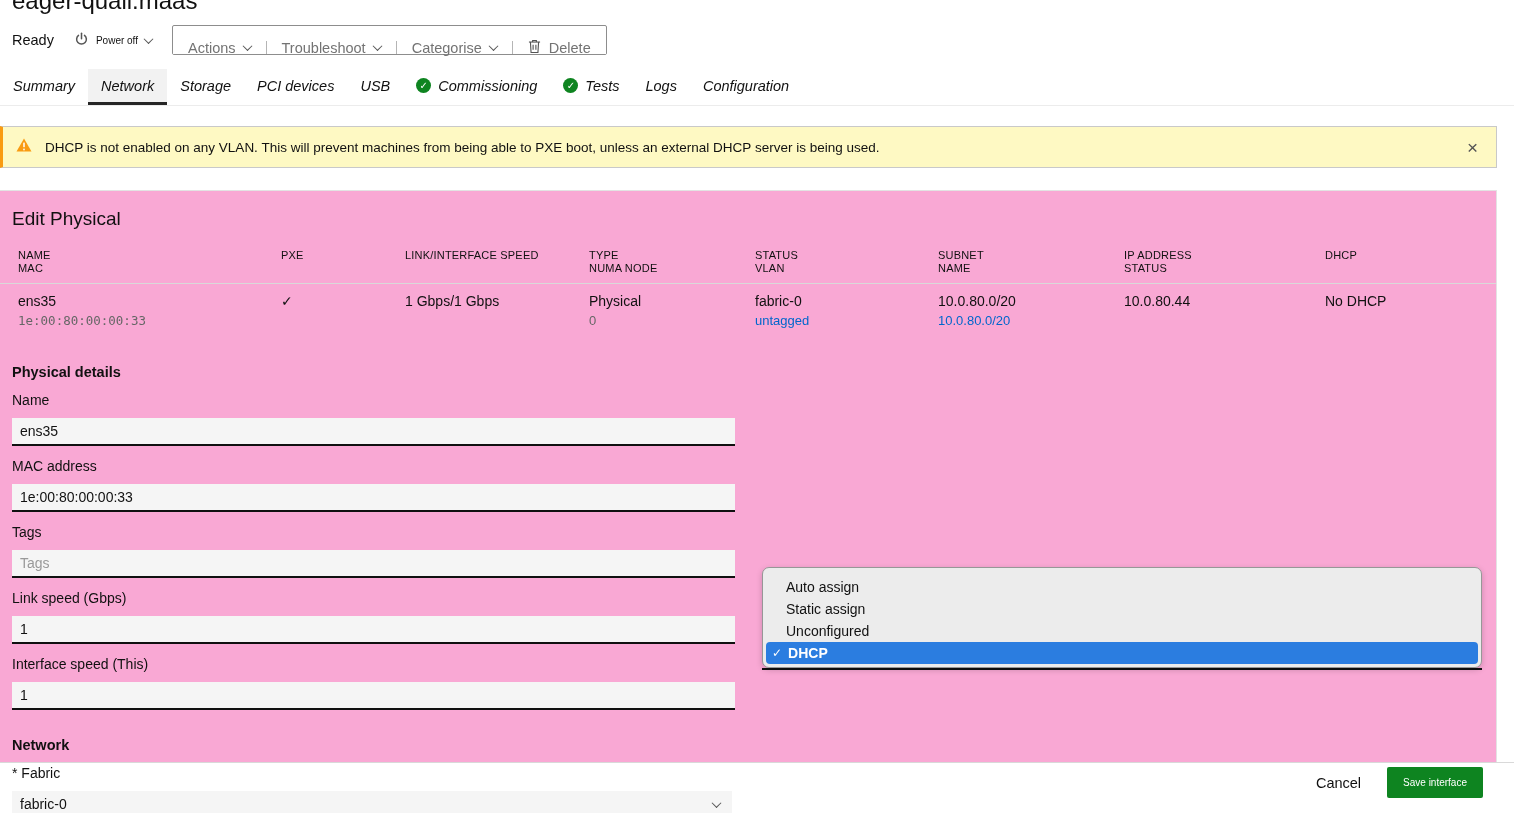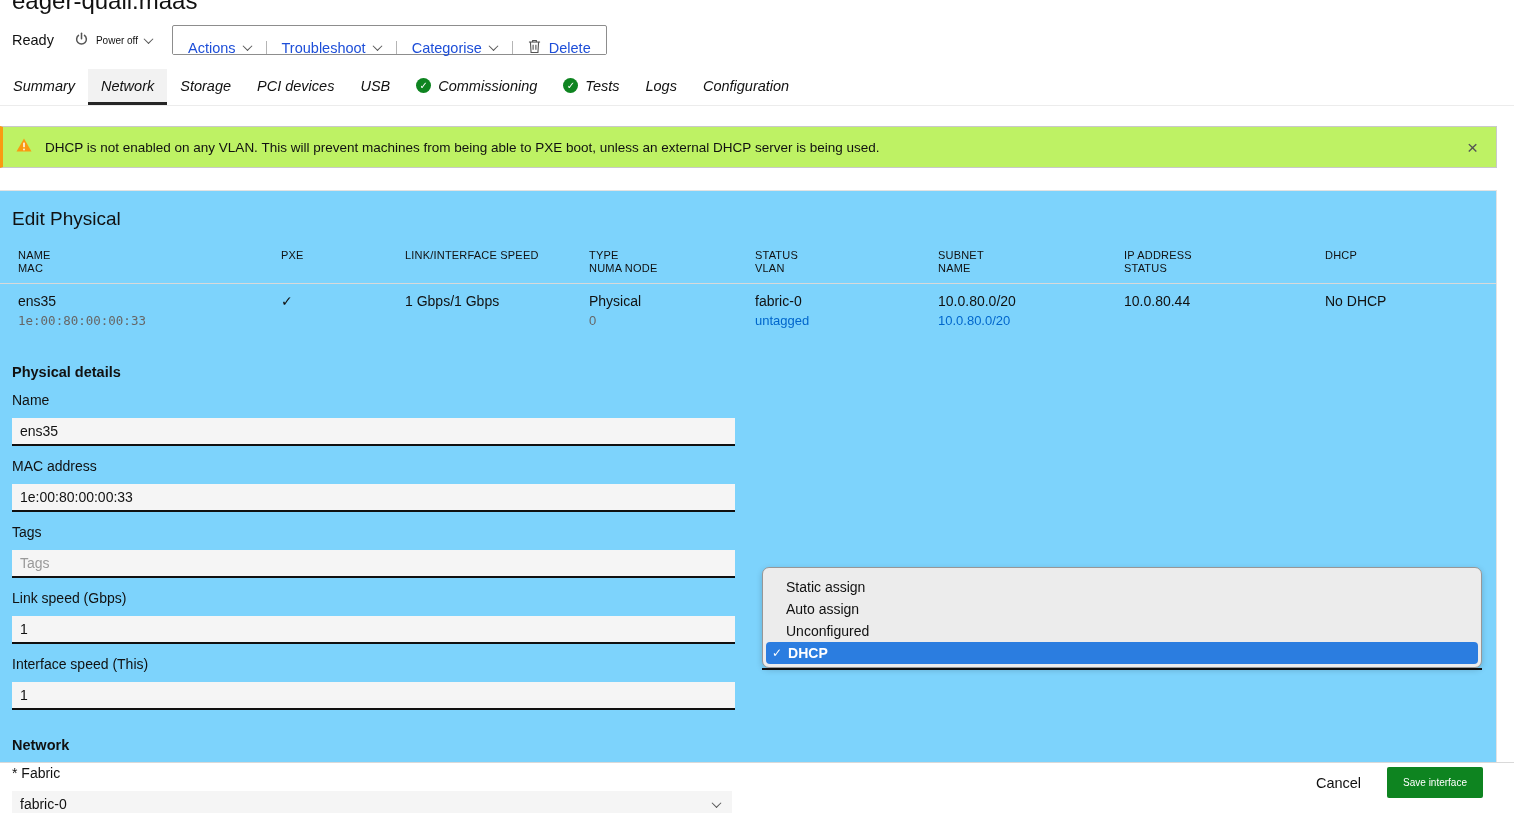--- a/index.html
+++ b/index.html
@@ -13,43 +13,43 @@
   
   .action-row { position: absolute; top: 25px; left: 12px; display: flex; align-items: center; height: 30px; }
   .status-text { font-size: 14.5px; margin-right: 20px; }
   .power-ctl { display: flex; align-items: center; gap: 7px; margin-right: 20px; cursor: pointer; }
   .power-ctl span { font-size: 10px; }
   .chev { display: inline-block; width: 7px; height: 7px; border-right: 1.5px solid #555;
     border-bottom: 1.5px solid #555; transform: rotate(45deg) translate(-1px,-1px); }
   .btn-group { display: flex; align-items: stretch; height: 30px; border: 1px solid #8d8d8d; border-radius: 2px; }
   .seg-btn { display: flex; align-items: center; gap: 8px; padding: 0 15px; font-size: 14.5px;
     background: #fff; border: none; border-right: 1px solid #b5b5b5; cursor: pointer;
-    font-family: inherit; color: #1d4ed8; margin-top: 15px; }
+    font-family: inherit; color: #737373; margin-top: 15px; }
   .seg-btn:last-child { border-right: none; }
 
   
   .tabs { position: absolute; top: 69px; left: 0; right: 0; height: 37px; display: flex;
     border-bottom: 1px solid #ececec; font-style: italic; }
   .tab { display: flex; align-items: center; gap: 7px; padding: 0 13px; font-size: 14.5px;
     color: #111; cursor: pointer; border-bottom: 3px solid transparent; }
   .tab.active { background: #f2f2f2; border-bottom-color: #262626; }
   .check-badge { width: 15px; height: 15px; border-radius: 50%; background: #0e8420; color: #fff;
     font-size: 10px; line-height: 15px; text-align: center; flex: 0 0 auto; }
 
   
   .banner { position: absolute; top: 126px; left: 0; width: 1497px; height: 42px;
-    border: 1px solid #c9c9c9; border-left: 3px solid #f99b11; background: #bef264;
+    border: 1px solid #c9c9c9; border-left: 3px solid #f99b11; background: #fef9c3;
     display: flex; align-items: center; padding: 0 12px 0 13px; }
   .banner-text { font-size: 13.5px; margin-left: 13px; }
   .banner-close { margin-left: auto; background: none; border: none; font-size: 19px; line-height: 1;
     color: #555; cursor: pointer; padding: 2px 6px; font-family: inherit; }
 
   
   .card { position: absolute; top: 190px; left: 0; width: 1497px; height: 572px;
-    border-top: 1px solid #e3e3e3; border-right: 1px solid #e3e3e3; background: #7dd3fc; }
+    border-top: 1px solid #e3e3e3; border-right: 1px solid #e3e3e3; background: #f9a8d4; }
   .card-title { font-size: 19px; font-weight: 400; margin: 17px 0 0 12px; }
 
   .iface-table { margin-top: 19px; }
   .t-head, .t-row { display: grid; padding-left: 18px;
     grid-template-columns: 263px 124px 184px 166px 183px 186px 201px 1fr; }
   .t-head { border-bottom: 1px solid #d9d9d9; padding-bottom: 8px; }
   .th .l1, .th .l2 { font-size: 11px; font-weight: 400; letter-spacing: .2px; line-height: 13px; }
   .t-row { padding-top: 9px; }
   .cell .main { font-size: 14px; line-height: 17px; }
   .cell .sub { font-size: 13px; line-height: 16px; color: #666; margin-top: 3px; }
@@ -291,22 +291,22 @@
             <i class="chev"></i>
           </div>
         </div>
         <div class="field">
           <label class="field-label">Subnet</label>
         </div>
       </div>
     </div>
 
     <div class="dropdown">
+      <div class="dd-option">Auto assign</div>
       <div class="dd-option">Static assign</div>
-      <div class="dd-option">Auto assign</div>
       <div class="dd-option">Unconfigured</div>
       <div class="dd-option selected">
         <span class="dd-check">✓</span>
         <span>DHCP</span>
       </div>
     </div>
     <div class="subnet-underline"></div>
   </div>
 
   <div class="footer-sep"></div>

